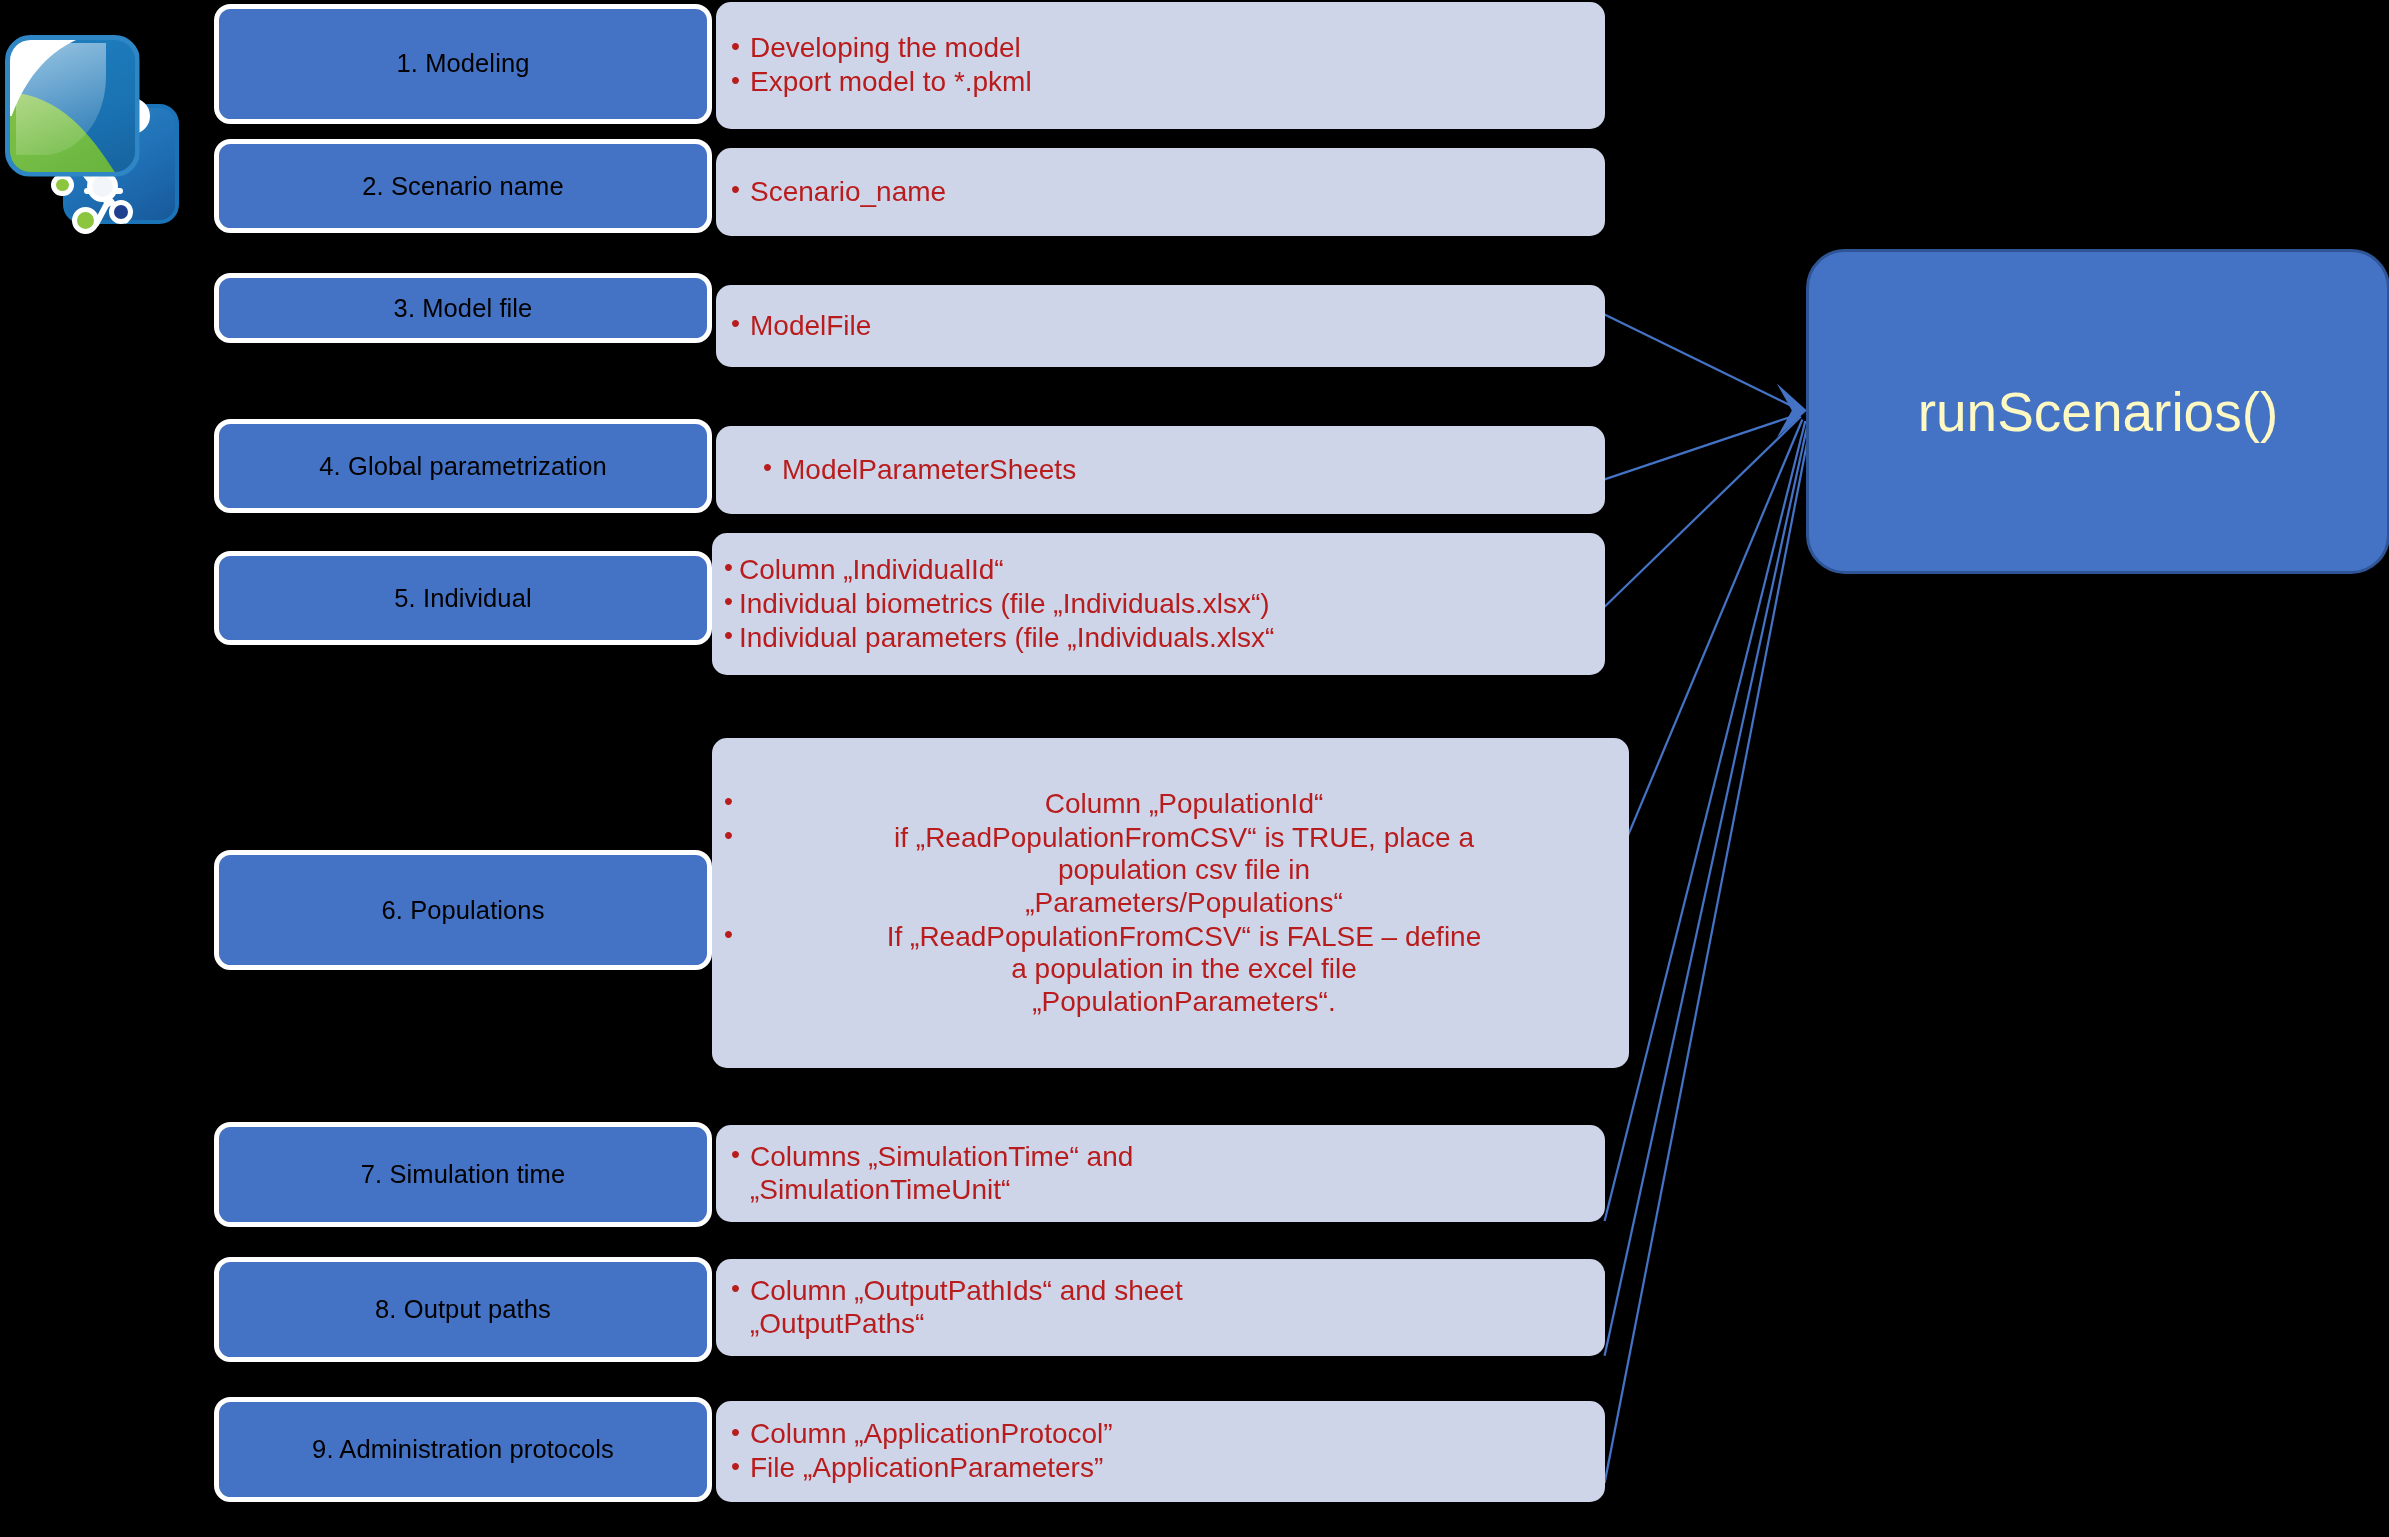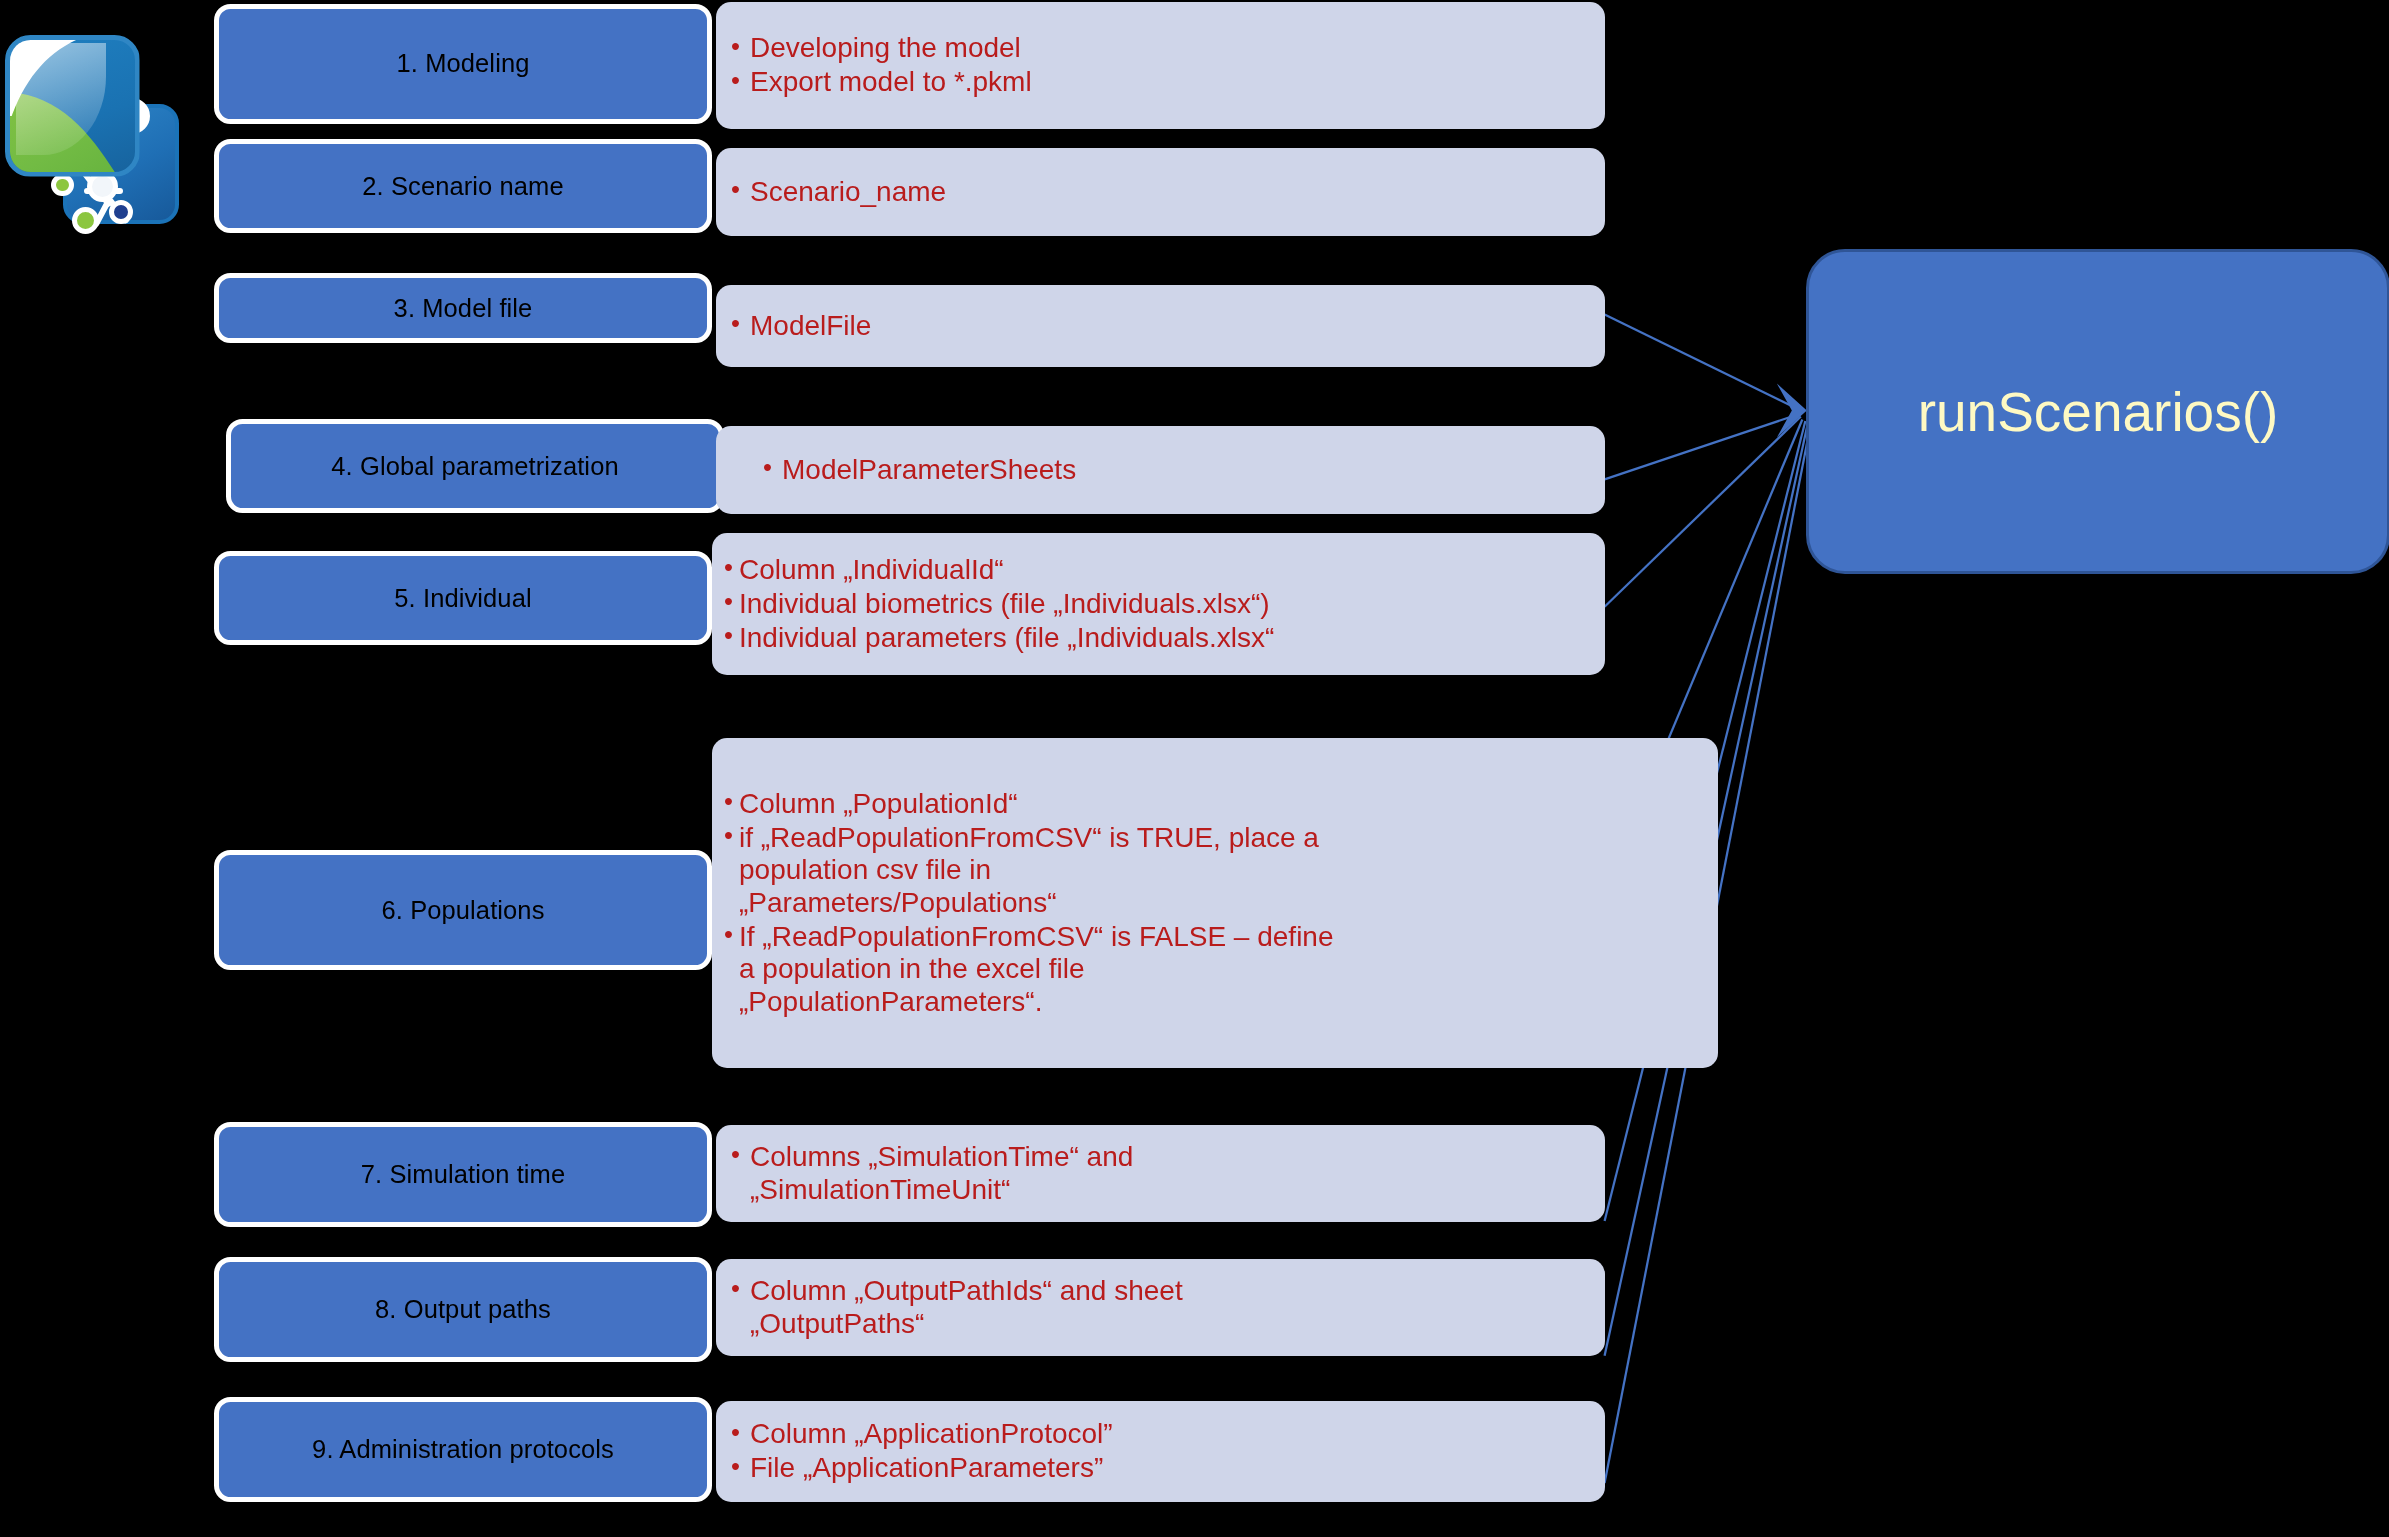--- a/index.html
+++ b/index.html
@@ -159,21 +159,21 @@
 
   <div class="label-box" style="left:214px;top:273px;width:498px;height:70px;">
     <span>3. Model file</span>
   </div>
   <div class="detail-box" style="left:716px;top:285px;width:889px;height:82px;">
     <ul class="bullets">
       <li>ModelFile</li>
     </ul>
   </div>
 
-  <div class="label-box" style="left:214px;top:419px;width:498px;height:94px;margin-left:12px;">
+  <div class="label-box" style="left:214px;top:419px;width:498px;height:94px;">
     <span>4. Global parametrization</span>
   </div>
   <div class="detail-box" style="left:716px;top:426px;width:889px;height:88px;padding-left:32px;">
     <ul class="bullets">
       <li>ModelParameterSheets</li>
     </ul>
   </div>
 
   <div class="label-box" style="left:214px;top:551px;width:498px;height:94px;">
     <span>5. Individual</span>
@@ -182,21 +182,21 @@
     <ul class="bullets tight">
       <li>Column „IndividualId“</li>
       <li>Individual biometrics (file „Individuals.xlsx“)</li>
       <li>Individual parameters (file „Individuals.xlsx“</li>
     </ul>
   </div>
 
   <div class="label-box" style="left:214px;top:850px;width:498px;height:120px;">
     <span>6. Populations</span>
   </div>
-  <div class="detail-box" style="left:712px;top:738px;width:1006px;height:330px;">
+  <div class="detail-box" style="left:712px;top:738px;width:917px;height:330px;text-align:center;">
     <ul class="bullets tight">
       <li>Column „PopulationId“</li>
       <li>if „ReadPopulationFromCSV“ is TRUE, place a
  population csv file in
  „Parameters/Populations“</li>
       <li>If „ReadPopulationFromCSV“ is FALSE – define
  a population in the excel file
  „PopulationParameters“.</li>
     </ul>
   </div>

